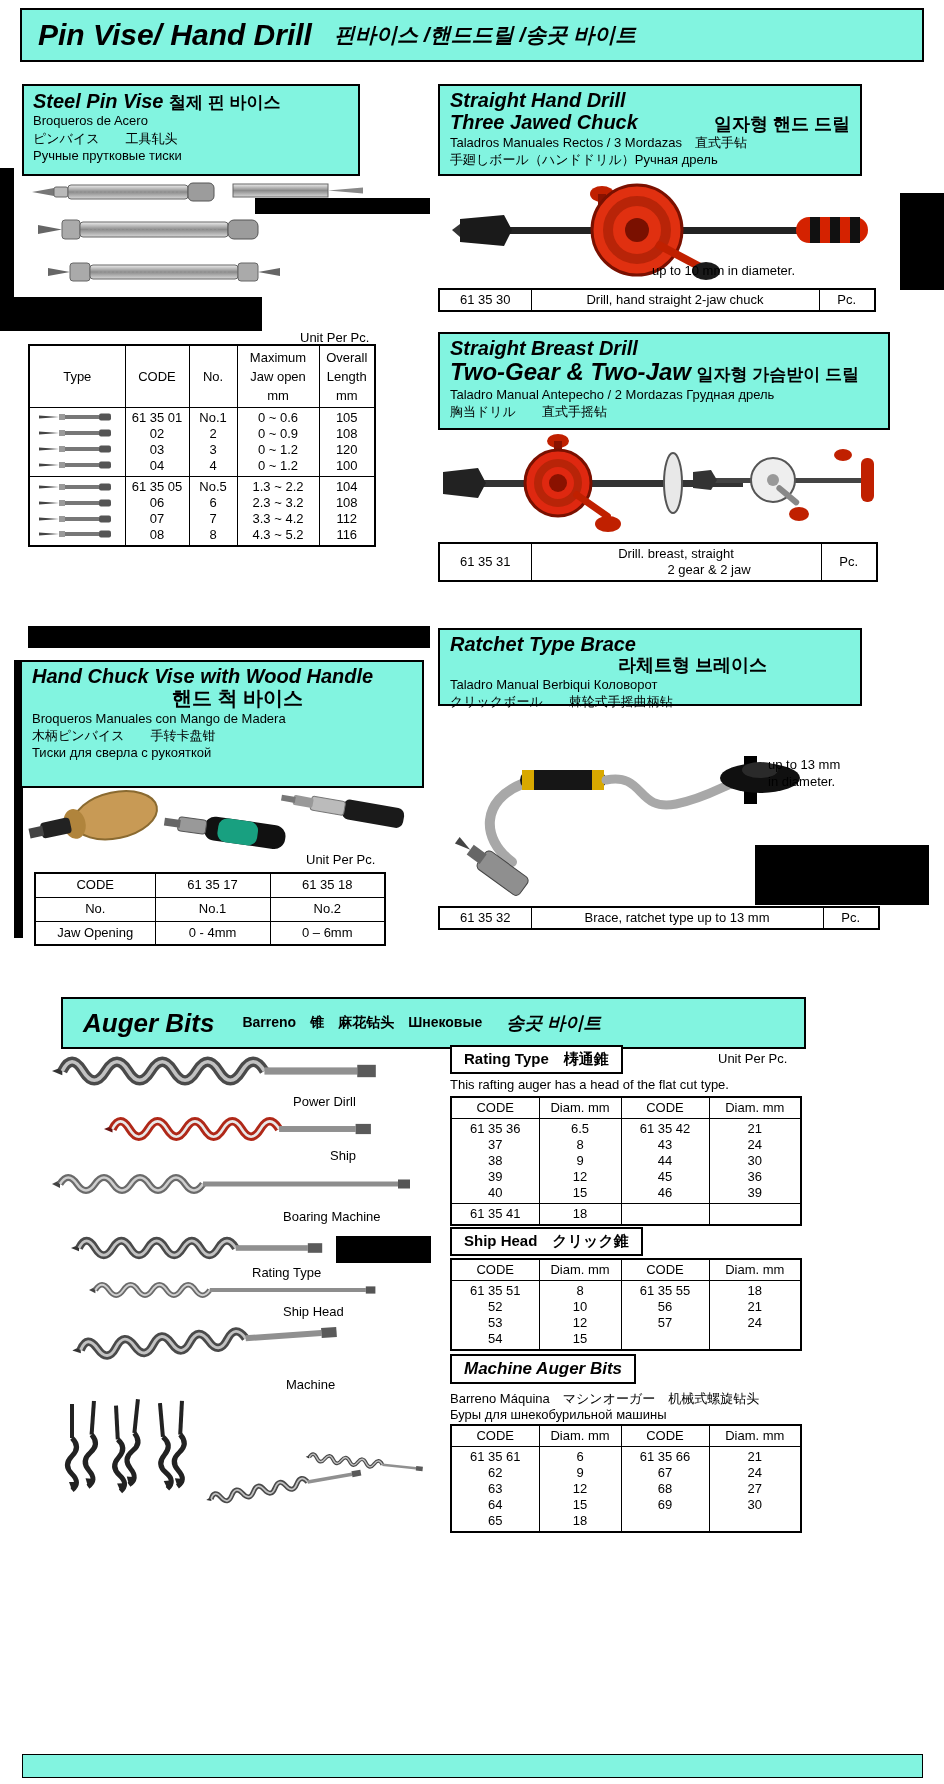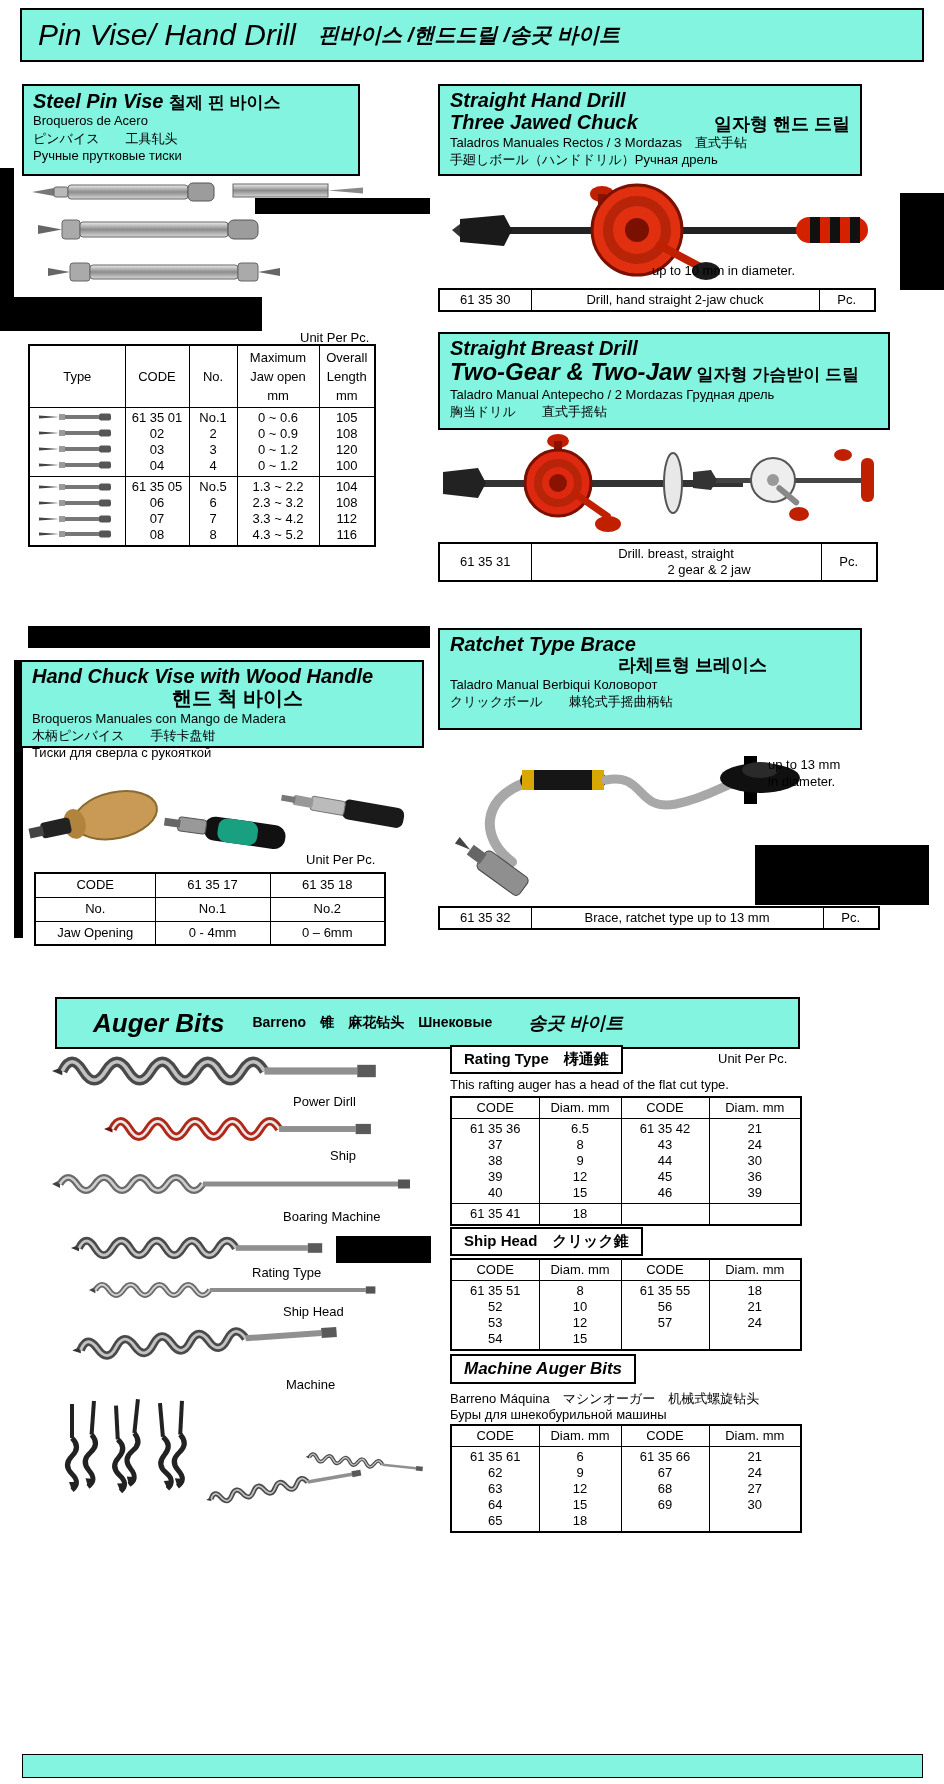--- a/index.html
+++ b/index.html
@@ -13,59 +13,59 @@
 .tk{font-weight:bold}
 .sub{font-size:13px;line-height:1.32}
 .pre{white-space:pre-line}
 .ctable{border-collapse:collapse;background:#fff;border:2px solid #000;position:absolute}
 .ctable td,.ctable th{border:1px solid #000;font-size:13px;font-weight:normal;text-align:center;
       vertical-align:top;padding:2px 3px;line-height:16px}
 .code{font-weight:bold}
 .leftcell{text-align:left;padding-left:8px}
 
 .hdr{left:20px;top:8px;width:904px;height:54px;display:flex;align-items:center;gap:22px;padding:0 16px}
-.hdr .t1{font-size:30px;font-style:italic;font-weight:normal;white-space:nowrap}
+.hdr .t1{font-size:30px;font-style:italic;font-weight:bold;white-space:nowrap}
 .hdr .t2{font-size:21px;font-weight:bold;font-style:italic;white-space:nowrap}
 
 .spv-box{left:22px;top:84px;width:338px;height:92px;padding:4px 9px}
 .sec-t{font-size:20px;line-height:1.12;white-space:nowrap}
 .sec-t .k{font-size:17px}
 .spv-img{left:18px;top:170px;width:412px;height:128px}
 .spv-unit{left:300px;top:330px;font-size:13px}
 .spv-table{left:28px;top:344px}
 .spv-table th{line-height:19px;vertical-align:middle}
 
-.hcv-box{left:20px;top:660px;width:404px;height:88px;padding:3px 10px}
+.hcv-box{left:20px;top:660px;width:404px;height:128px;padding:3px 10px}
 .hcv-l2{margin-left:140px}
 .hcv-img{left:28px;top:764px;width:386px;height:96px}
 .hcv-unit{left:306px;top:852px;font-size:13px}
 .hcv-table{left:34px;top:872px}
 .hcv-table td{height:24px;vertical-align:middle}
 
 .shd-box{left:438px;top:84px;width:424px;height:92px;padding:3px 10px}
 .shd-kr{position:absolute;right:10px;top:26px;font-size:18px;font-weight:bold}
 .shd-img{left:452px;top:178px;width:420px;height:106px}
 .shd-note{left:652px;top:263px;font-size:13px}
 .shd-table{left:438px;top:288px}
 
 .sbd-box{left:438px;top:332px;width:452px;height:98px;padding:3px 10px}
 .sbd-img{left:438px;top:432px;width:466px;height:108px}
 .sbd-table{left:438px;top:542px}
 .sbd-l2{margin-left:66px}
 
-.rtb-box{left:438px;top:628px;width:424px;height:102px;padding:3px 10px}
+.rtb-box{left:438px;top:628px;width:424px;height:78px;padding:3px 10px}
 .rtb-kr{margin-left:168px;font-size:18px}
 .rtb-img{left:440px;top:734px;width:430px;height:172px}
 .rtb-note{left:768px;top:757px;font-size:13px;line-height:1.3}
 .rtb-table{left:438px;top:906px}
 
-.aug-hdr{left:55px;top:997px;width:745px;height:52px;display:flex;align-items:center;padding:0 36px}
+.aug-hdr{left:61px;top:997px;width:745px;height:52px;display:flex;align-items:center;padding:0 20px}
 .aug-hdr .a1{font-size:26px;font-style:italic;font-weight:bold;white-space:nowrap}
 .aug-hdr .a2{font-size:14px;font-weight:bold;margin-left:28px;white-space:nowrap}
-.aug-hdr .a3{font-size:18px;font-style:italic;font-weight:bold;margin-left:36px;white-space:nowrap}
+.aug-hdr .a3{font-size:18px;font-style:italic;font-weight:bold;margin-left:24px;white-space:nowrap}
 .aug-label{position:absolute;font-size:13px;white-space:nowrap}
 .wbox{position:absolute;background:#fff;border:2px solid #000;font-size:15px;font-weight:bold;
       padding:3px 12px;white-space:nowrap}
 .rt-box{left:450px;top:1045px}
 .rt-unit{left:718px;top:1051px;font-size:13px}
 .rt-note{left:450px;top:1077px;font-size:13px;white-space:nowrap}
 .rt-table{left:450px;top:1096px}
 .sh-box{left:450px;top:1227px}
 .sh-table{left:450px;top:1258px}
 .ma-box{left:450px;top:1354px;font-style:italic;font-size:17px}

